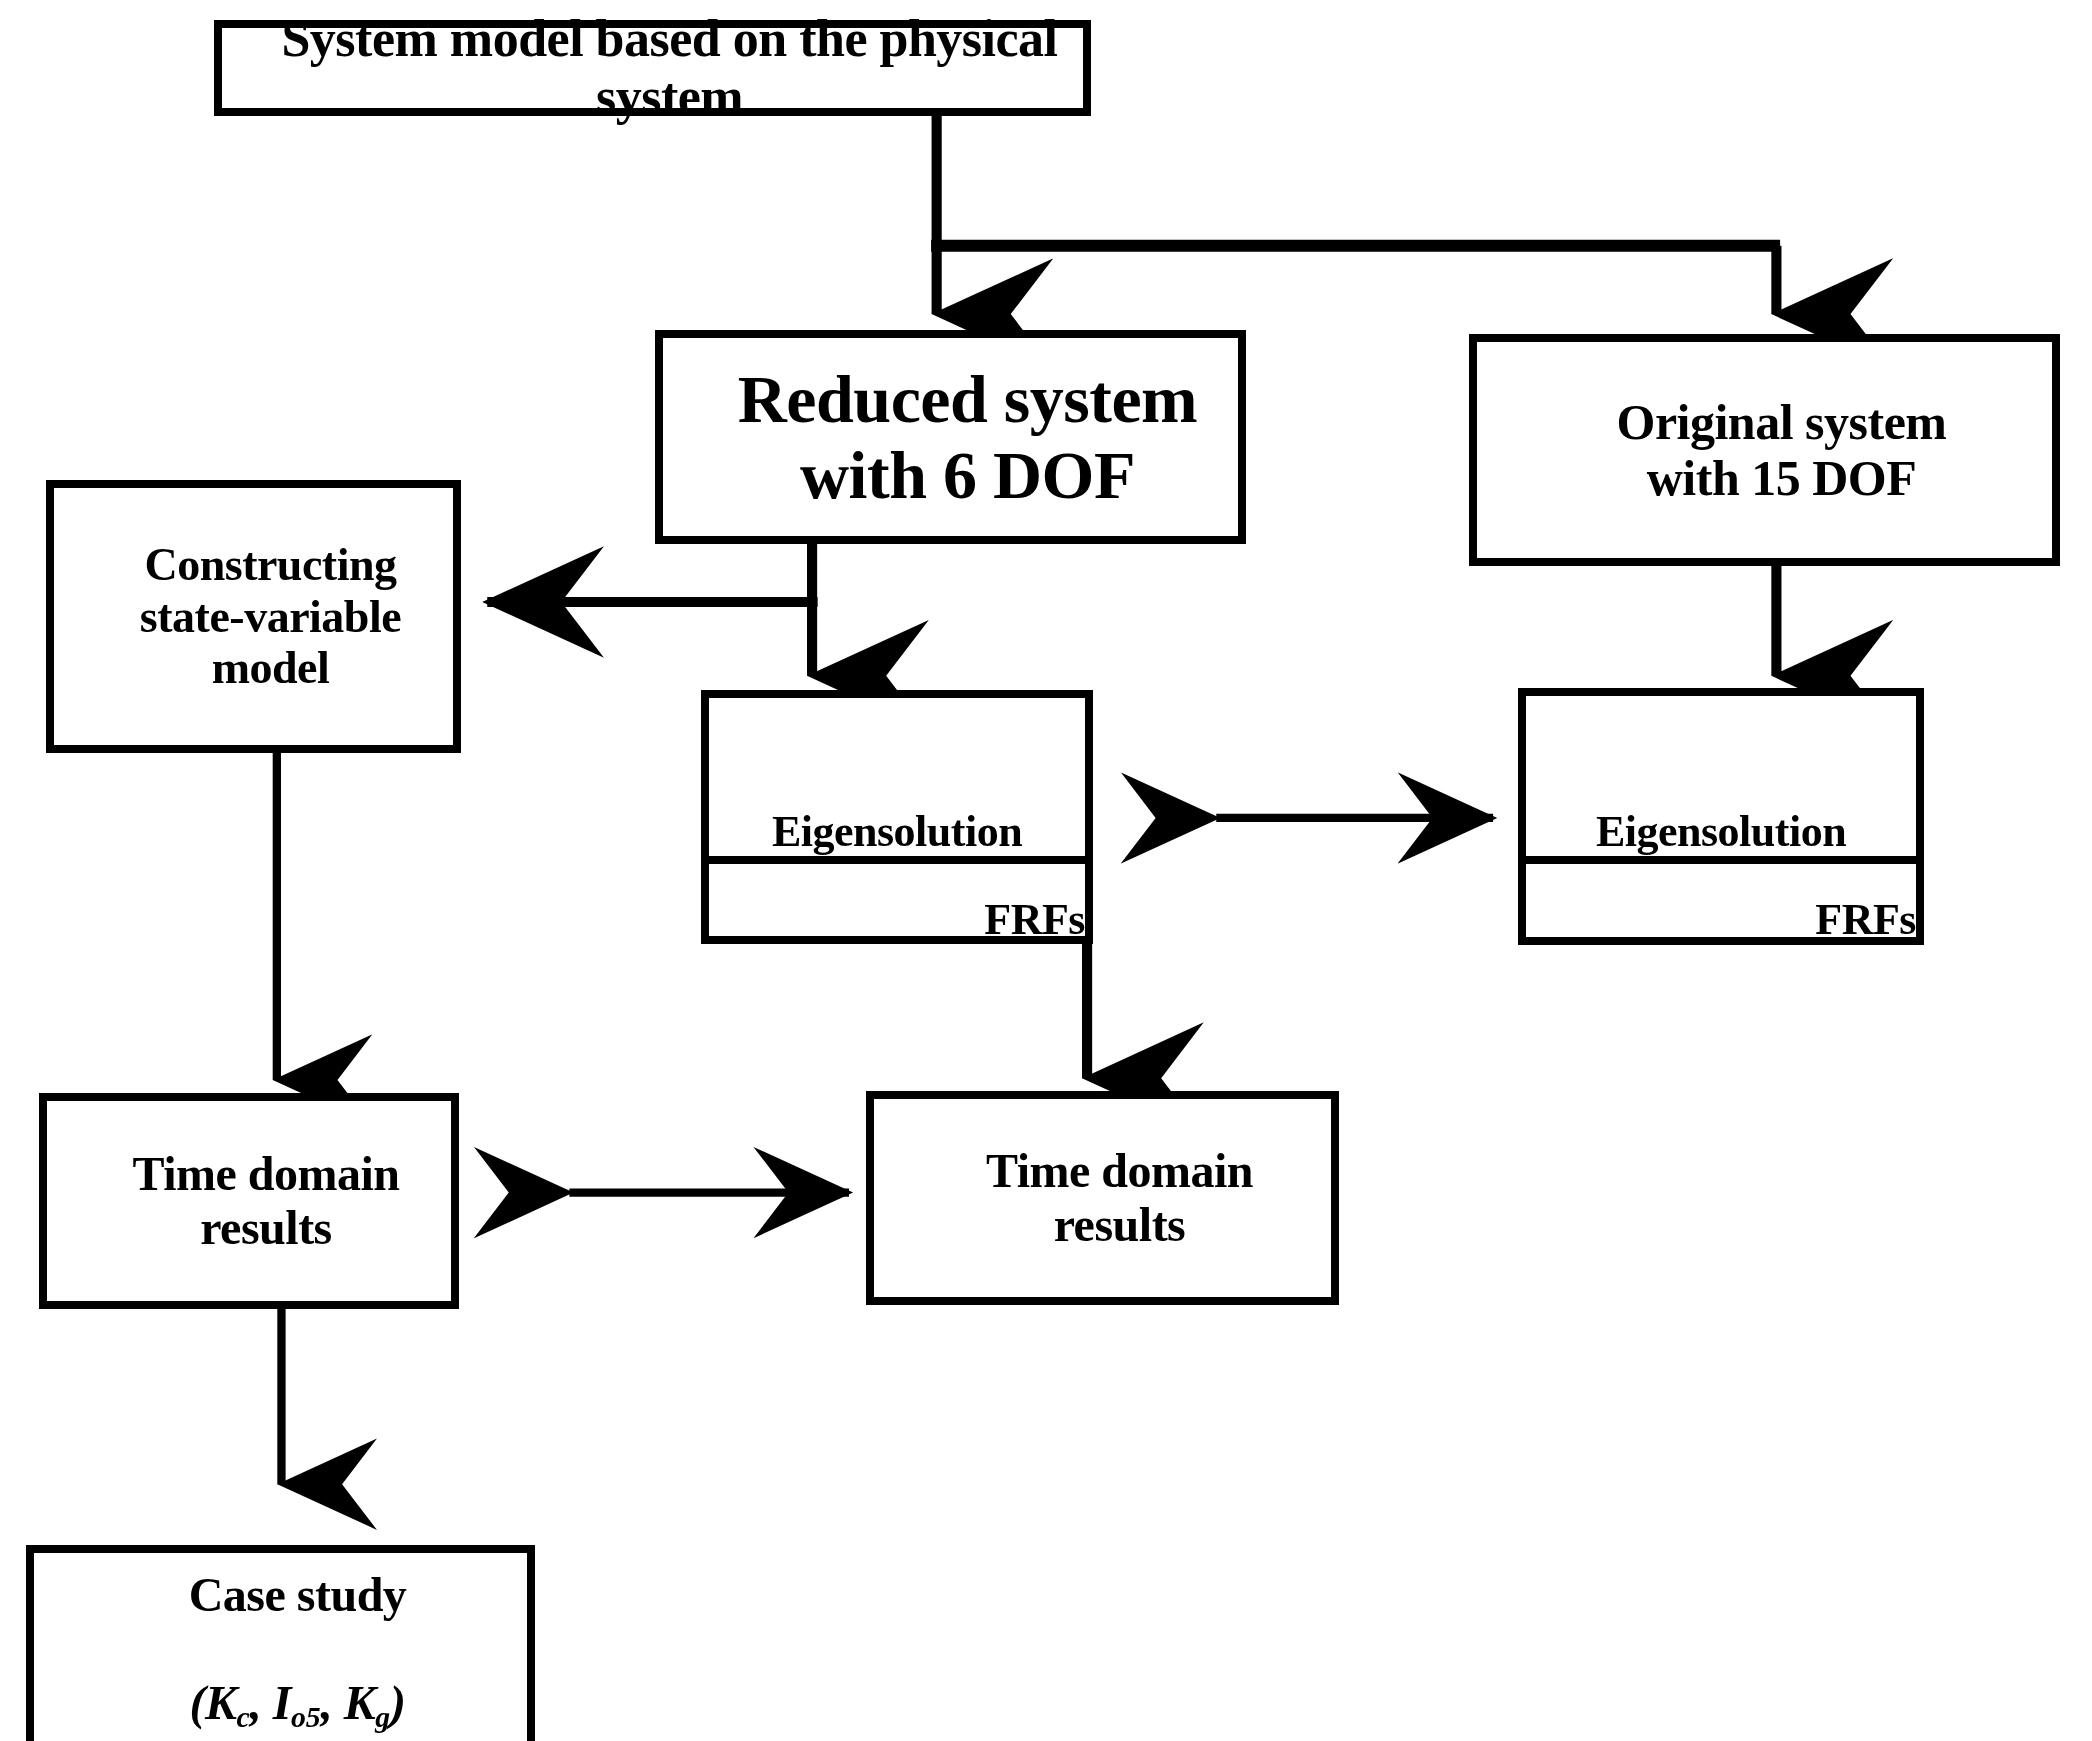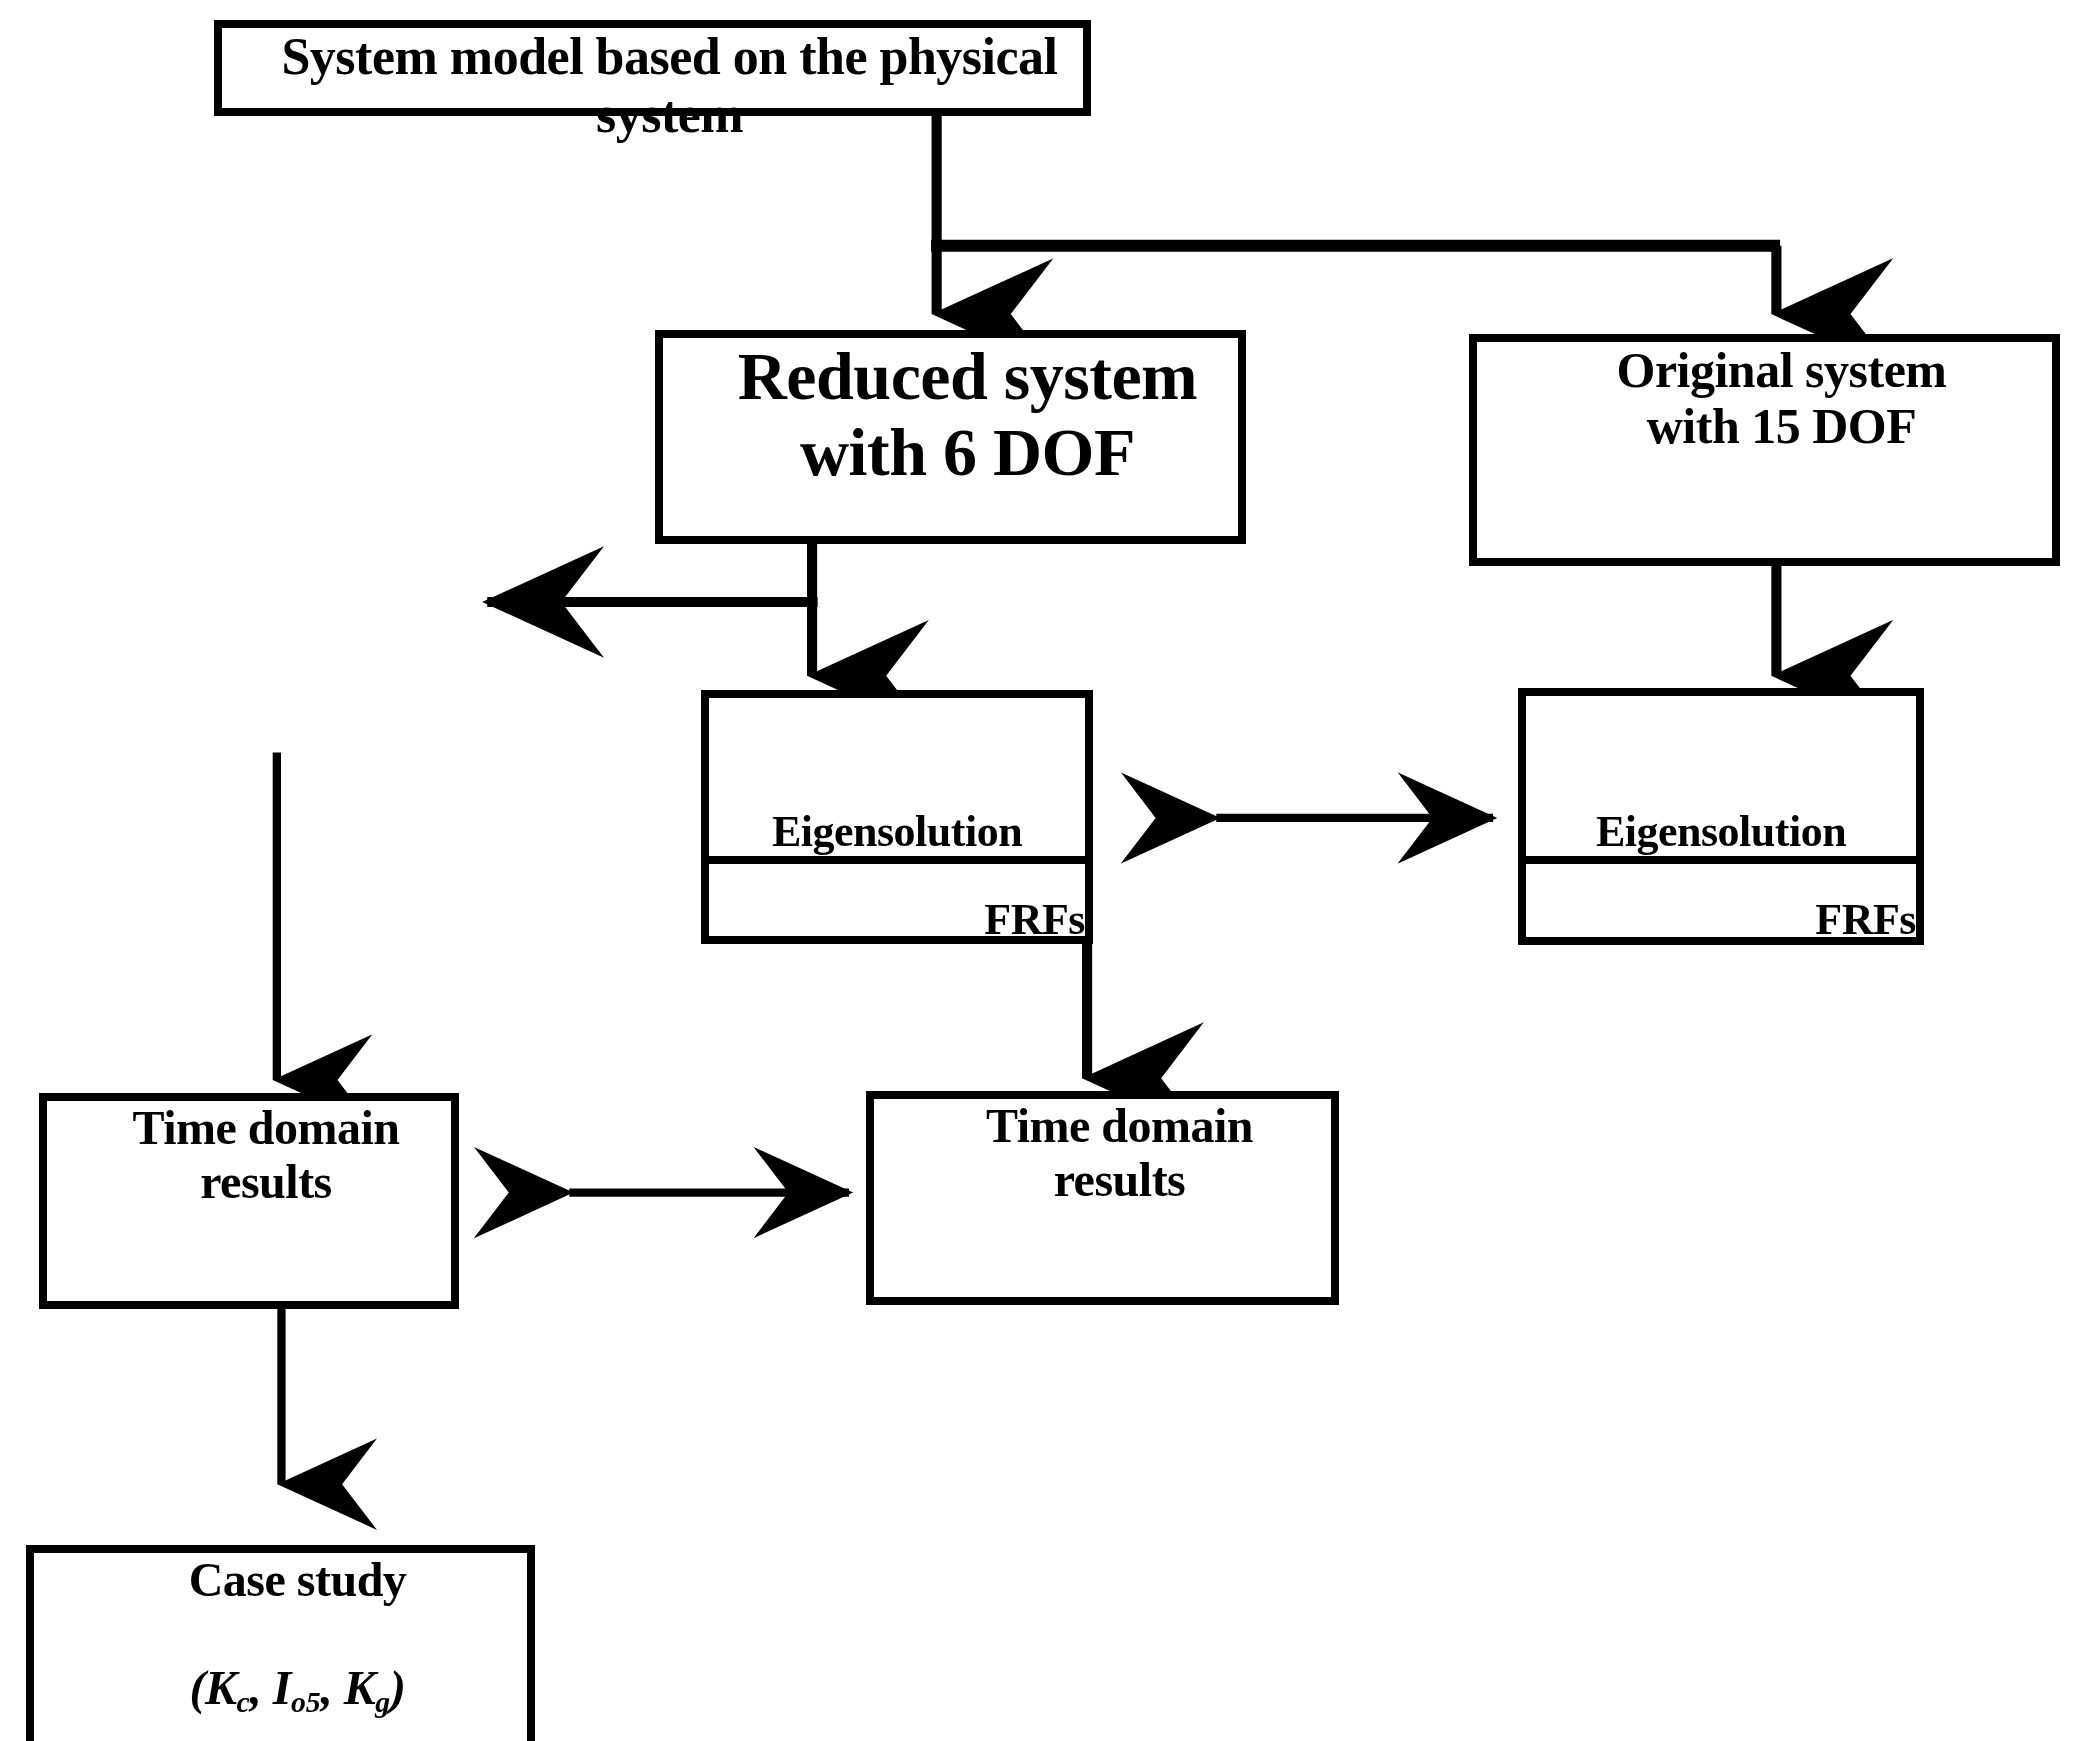--- a/index.html
+++ b/index.html
@@ -23,21 +23,21 @@
     height: 1742px;
   }
   .node-box {
     position: absolute;
     box-sizing: border-box;
     background: #ffffff;
     border: 8.3px solid #000000;
     display: flex;
     flex-direction: column;
     align-items: center;
-    justify-content: flex-start;
+    justify-content: center;
     text-align: center;
     font-family: "Liberation Serif", "DejaVu Serif", serif;
     font-weight: bold;
     color: #000000;
     line-height: 1.12;
     padding-left: 34px;
   }
   .node-label {
     display: block;
     white-space: pre-line;
@@ -143,20 +143,25 @@
   <div class="node-box" style="left:655px; top:330px; width:591px; height:214px; font-size:68px;">
     <span class="node-label">Reduced system
 with 6 DOF</span>
   </div>
 
   <div class="node-box" style="left:1469px; top:334px; width:591px; height:232px; font-size:50px;">
     <span class="node-label">Original system
 with 15 DOF</span>
   </div>
 
+  <div class="node-box" style="left:46px; top:480px; width:415px; height:273px; font-size:46px;">
+    <span class="node-label">Constructing
+state-variable
+model</span>
+  </div>
 
   <div class="node-box" style="left:701px; top:690px; width:392px; height:254px; font-size:44px; justify-content:flex-start; padding:0;">
     <div class="split-top" style="height:118px;">
       <span class="node-label">Eigensolution</span>
     </div>
     <div class="split-bottom" style="height:111px;">
       <span class="node-label">FRFs</span>
     </div>
   </div>
 

